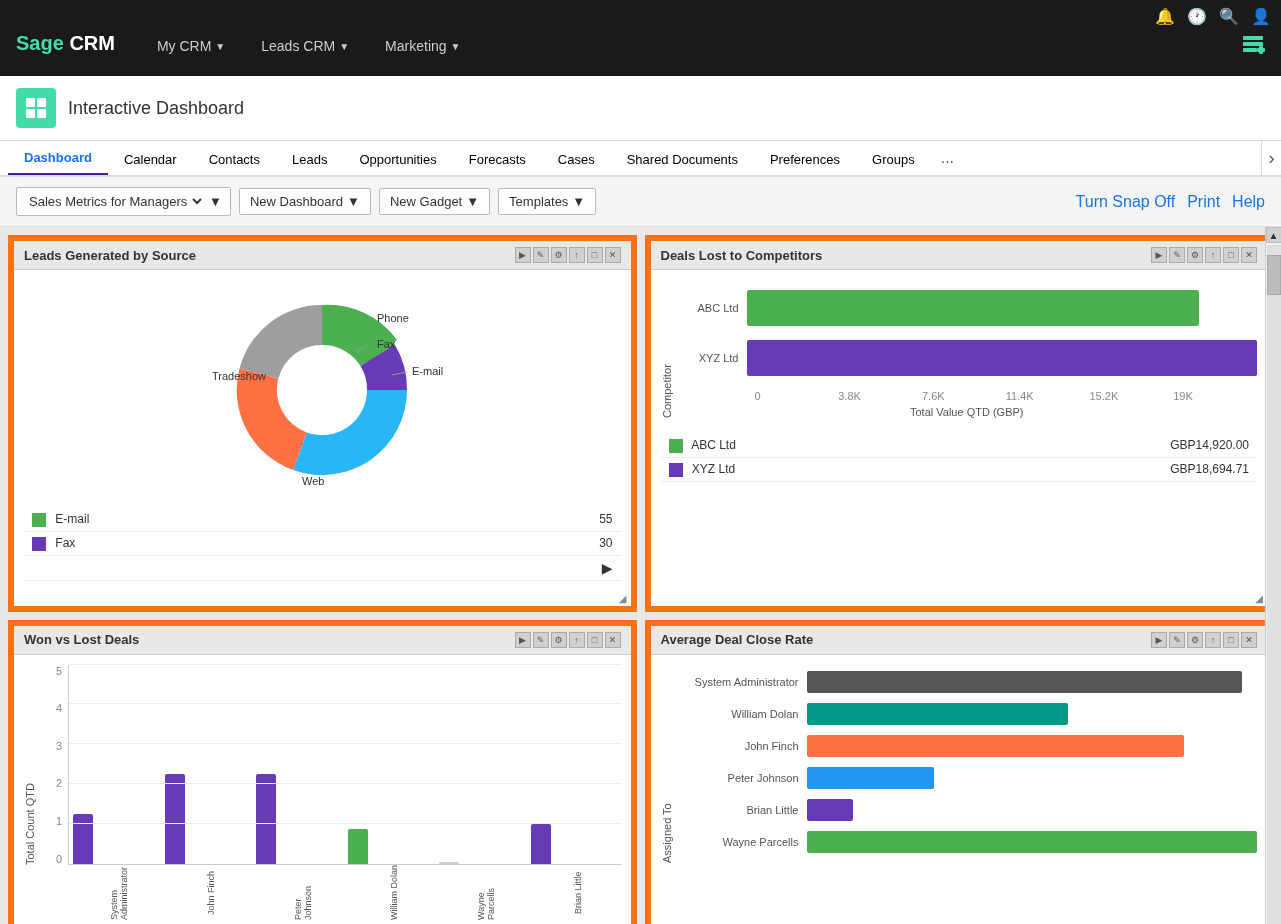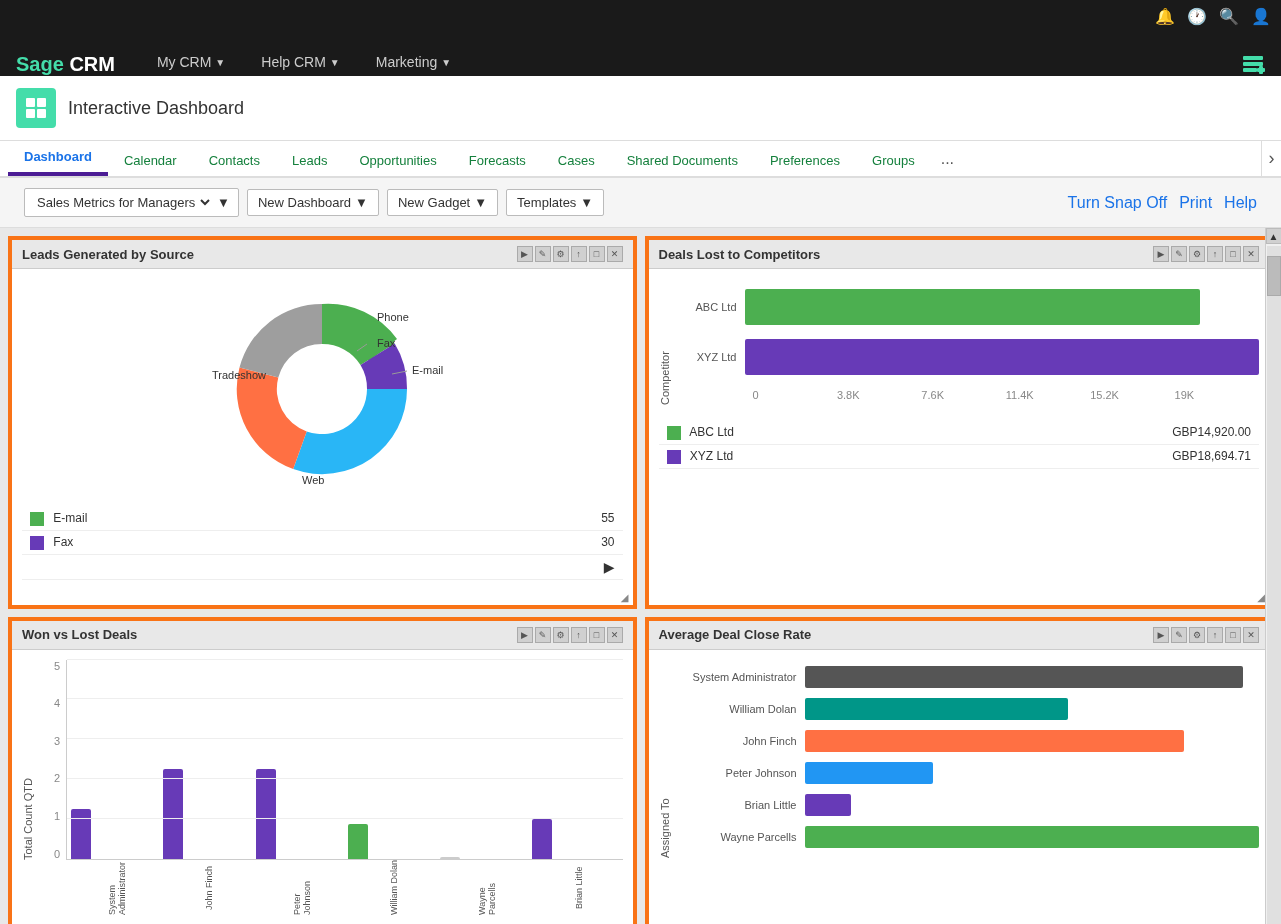--- a/index.html
+++ b/index.html
@@ -20,21 +20,21 @@
       font-size: 16px;
       cursor: pointer;
     }
     .top-bar-icon.active { color: #f0a500; }
 
     
     .nav-bar {
       background: #1a1a1a;
       height: 44px;
       display: flex;
-      align-items: flex-end;
+      align-items: flex-start;
       padding: 0 16px;
       gap: 8px;
     }
     .logo {
       font-size: 20px;
       font-weight: bold;
       color: #6fc;
       margin-right: 20px;
     }
     .logo span { color: #4da; }
@@ -89,29 +89,29 @@
       border-bottom: 2px solid #ddd;
       display: flex;
       align-items: flex-end;
       padding: 0 8px;
       overflow: hidden;
       position: relative;
     }
     .tab {
       padding: 8px 16px;
       cursor: pointer;
-      color: #15803d;
+      color: #000000;
       font-size: 13px;
       border-bottom: 2px solid transparent;
       margin-bottom: -2px;
       white-space: nowrap;
     }
     .tab.active {
       color: #1a73e8;
-      border-bottom: 6px solid #4c1d95;
+      border-bottom: 4px solid #4c1d95;
       font-weight: bold;
     }
     .tab-more {
       padding: 8px 10px;
       cursor: pointer;
       color: #555;
       font-size: 16px;
     }
     .scroll-right {
       position: absolute;
@@ -125,21 +125,21 @@
       justify-content: center;
       cursor: pointer;
       color: #555;
       font-size: 18px;
       border-left: 1px solid #ddd;
     }
 
     
     .toolbar {
       background: #f5f5f5;
-      padding: 10px 24px;
+      padding: 10px 16px;
       display: flex;
       align-items: center;
       gap: 8px;
       border-bottom: 1px solid #ddd;
     }
     .dropdown-select {
       padding: 5px 8px;
       border: 1px solid #bbb;
       background: #fff;
       font-size: 13px;
@@ -193,21 +193,21 @@
       gap: 0;
       background: #e8e8e8;
       padding: 8px;
       gap: 8px;
       position: relative;
     }
 
     
     .gadget {
       background: #fff;
-      border: 4px solid #f97316;
+      border: 6px solid #f97316;
       display: flex;
       flex-direction: column;
     }
     .gadget-header {
       background: #e8e8e8;
       padding: 6px 10px;
       display: flex;
       align-items: center;
       justify-content: space-between;
       border-bottom: 1px solid #ccc;
@@ -424,21 +424,21 @@
 <div class="nav-bar">
   <div class="logo">
     <span>Sage</span>
     <span style="color:#fff">CRM</span>
   </div>
   <div class="nav-item">
     <span>My CRM</span>
     <span class="arrow">▼</span>
   </div>
   <div class="nav-item">
-    <span>Help CRM</span>
+    <span>Leads CRM</span>
     <span class="arrow">▼</span>
   </div>
   <div class="nav-item">
     <span>Marketing</span>
     <span class="arrow">▼</span>
   </div>
   <div class="nav-right" style="color:#4da; font-size:22px; margin-left:auto; display:flex; align-items:center;">
     <svg width="24" height="24" viewBox="0 0 24 24" fill="#4da">
         <rect x="2" y="4" width="20" height="4" rx="1"></rect>
         <rect x="2" y="10" width="20" height="4" rx="1"></rect>
@@ -605,20 +605,21 @@
             </div>
 
             <div class="bar-axis">
               <span>0</span>
               <span>3.8K</span>
               <span>7.6K</span>
               <span>11.4K</span>
               <span>15.2K</span>
               <span>19K</span>
             </div>
+            <div class="axis-label">Total Value QTD (GBP)</div>
           </div>
         </div>
 
         <table class="legend-table" style="margin-top:16px;">
           <tbody>
               <tr>
             <td>
               <span class="legend-color" style="background:#4caf50;"></span>
               <span>ABC Ltd</span>
             </td>

